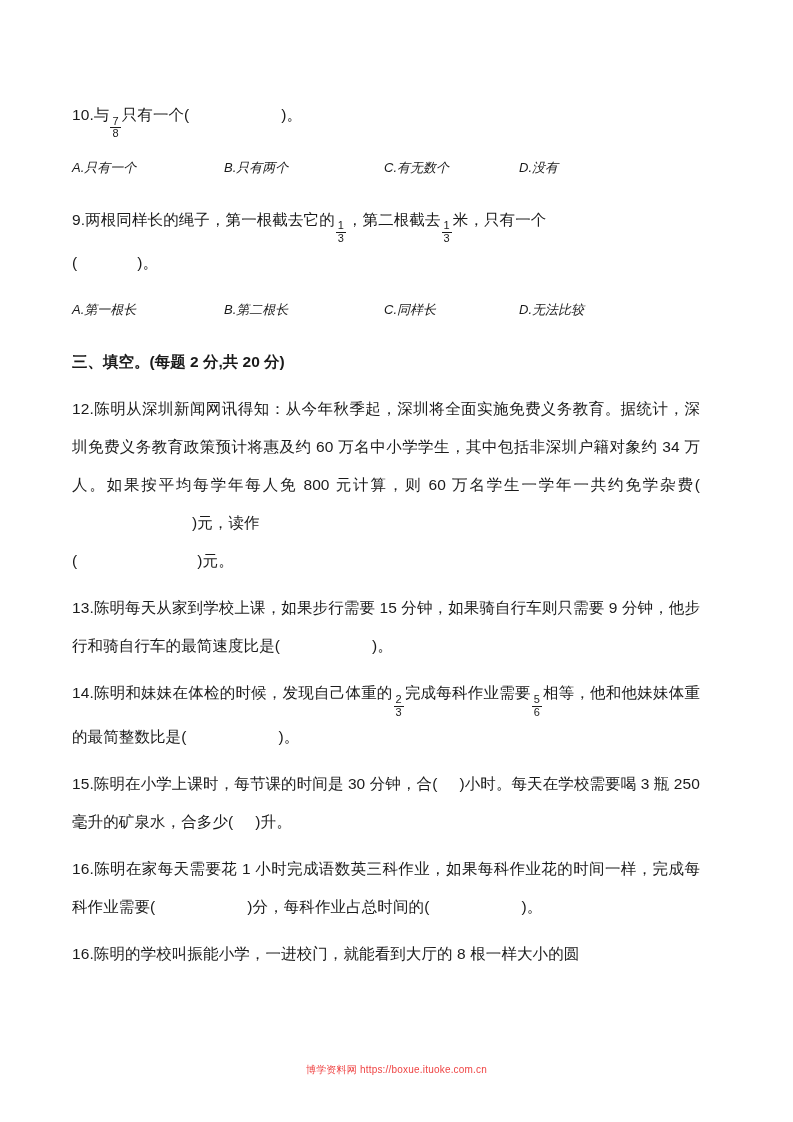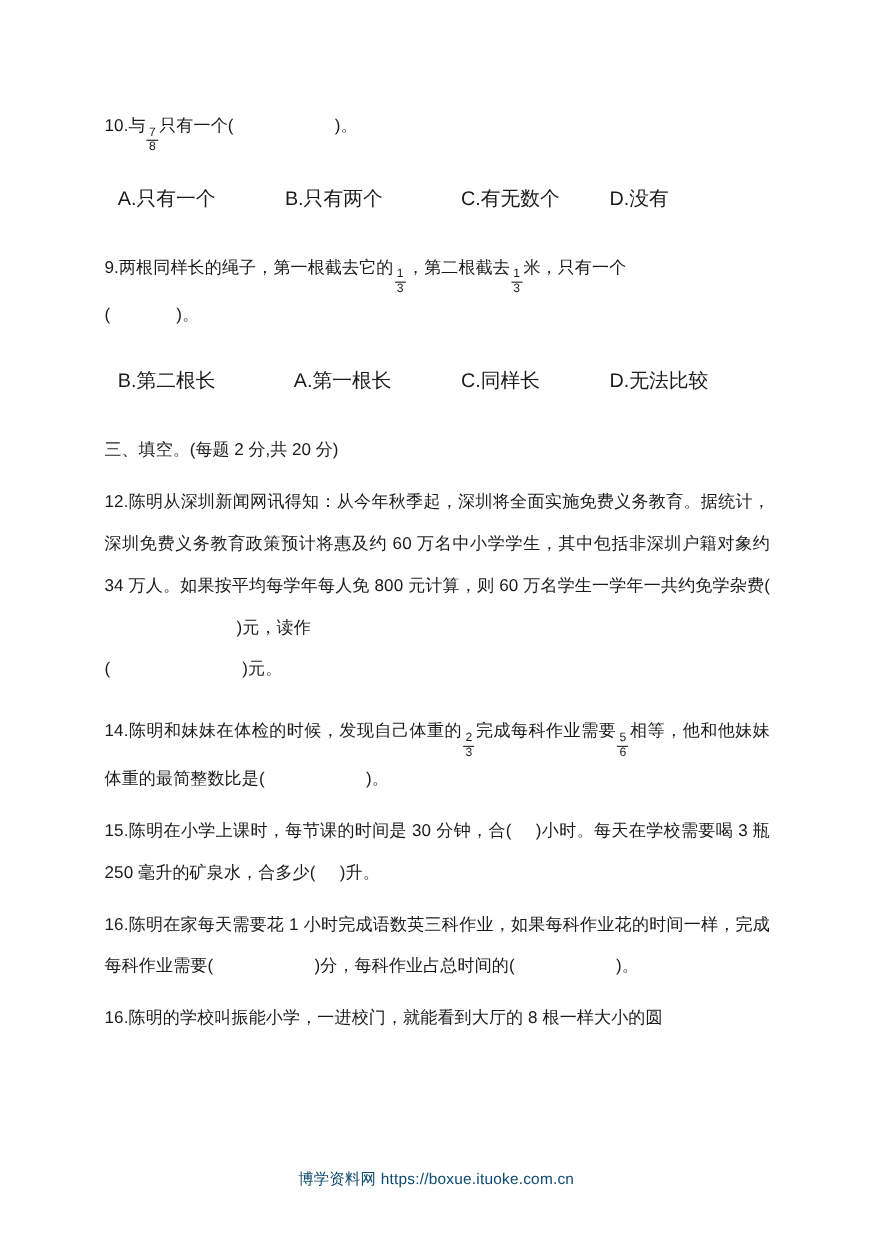--- a/index.html
+++ b/index.html
@@ -14,48 +14,49 @@
     font-family: "Liberation Sans", "DejaVu Sans", sans-serif;
     color: #1a1a1a;
     overflow: hidden;
   }
   .page {
     position: absolute;
     left: 0; top: 0;
     width: 793px;
     height: 1122px;
     box-sizing: border-box;
-    padding: 96px 93px 0 95px;
+    padding: 96px 93px 0 72px;
   }
   .q {
     font-size: 15.5px;
     line-height: 38px;
     letter-spacing: 0.1px;
     text-align: justify;
     text-justify: inter-character;
     margin: 0;
   }
   .spacer-sm { height: 9px; }
   .spacer-md { height: 14px; }
 
   .options {
     display: flex;
-    font-size: 18px;
+    font-size: 13px;
     line-height: 38px;
-    margin: 12px;
+    margin: 0;
+    font-style: italic;
   }
   .options .opt { white-space: nowrap; }
   .opt-a { width: 152px; }
   .opt-b { width: 160px; }
   .opt-c { width: 135px; }
   .opt-d { width: auto; }
 
   .section-head {
     font-size: 15.5px;
-    font-weight: normal;
+    font-weight: bold;
     line-height: 38px;
     margin: 0;
   }
 
   
   .frac {
     display: inline-flex;
     flex-direction: column;
     align-items: center;
     justify-content: center;
@@ -75,22 +76,22 @@
   .blank-lg { display: inline-block; width: 92px; }
   .blank-md { display: inline-block; width: 60px; }
   .blank-sm { display: inline-block; width: 22px; }
 
   .footer {
     position: absolute;
     left: 0;
     top: 1063px;
     width: 793px;
     text-align: center;
-    font-size: 14px;
-    color: #0c4a6e;
+    font-size: 10px;
+    color: #ef4444;
     letter-spacing: 0.2px;
   }
 </style>
 </head>
 <body>
 
 <div class="page">
 
   <p class="q"><span>10.</span><span>与</span><span class="frac">
         <span class="num">7</span>
@@ -114,38 +115,39 @@
       </span><span>，第二根截去</span><span class="frac">
         <span class="num">1</span>
         <span class="den">3</span>
       </span><span>米，只有一个</span></p>
 
   <p class="q"><span>(</span><span class="blank-md"></span><span>)。</span></p>
 
   <div class="spacer-sm"></div>
 
   <div class="options">
+    <span class="opt opt-a">A.第一根长</span>
     <span class="opt opt-b">B.第二根长</span>
-    <span class="opt opt-a">A.第一根长</span>
     <span class="opt opt-c">C.同样长</span>
     <span class="opt opt-d">D.无法比较</span>
   </div>
 
   <div class="spacer-md"></div>
 
   <p class="section-head">三、填空。(每题 2 分,共 20 分)</p>
 
   <div class="spacer-sm"></div>
 
   <p class="q"><span>12.</span><span>陈明从深圳新闻网讯得知：从今年秋季起，深圳将全面实施免费义务教育。据统计，深圳免费义务教育政策预计将惠及约 60 万名中小学学生，其中包括非深圳户籍对象约 34 万人。如果按平均每学年每人免 800 元计算，则 60 万名学生一学年一共约免学杂费(</span><span class="blank-xl"></span><span>)元，读作</span></p>
 
   <p class="q"><span>(</span><span class="blank-xl"></span><span>)元。</span></p>
 
   <div class="spacer-sm"></div>
 
+  <p class="q"><span>13.</span><span>陈明每天从家到学校上课，如果步行需要 15 分钟，如果骑自行车则只需要 9 分钟，他步行和骑自行车的最简速度比是(</span><span class="blank-lg"></span><span>)。</span></p>
 
   <div class="spacer-sm"></div>
 
   <p class="q"><span>14.</span><span>陈明和妹妹在体检的时候，发现自己体重的</span><span class="frac">
         <span class="num">2</span>
         <span class="den">3</span>
       </span><span>完成每科作业需要</span><span class="frac">
         <span class="num">5</span>
         <span class="den">6</span>
       </span><span>相等，他和他妹妹体重的最简整数比是(</span><span class="blank-lg"></span><span>)。</span></p>

